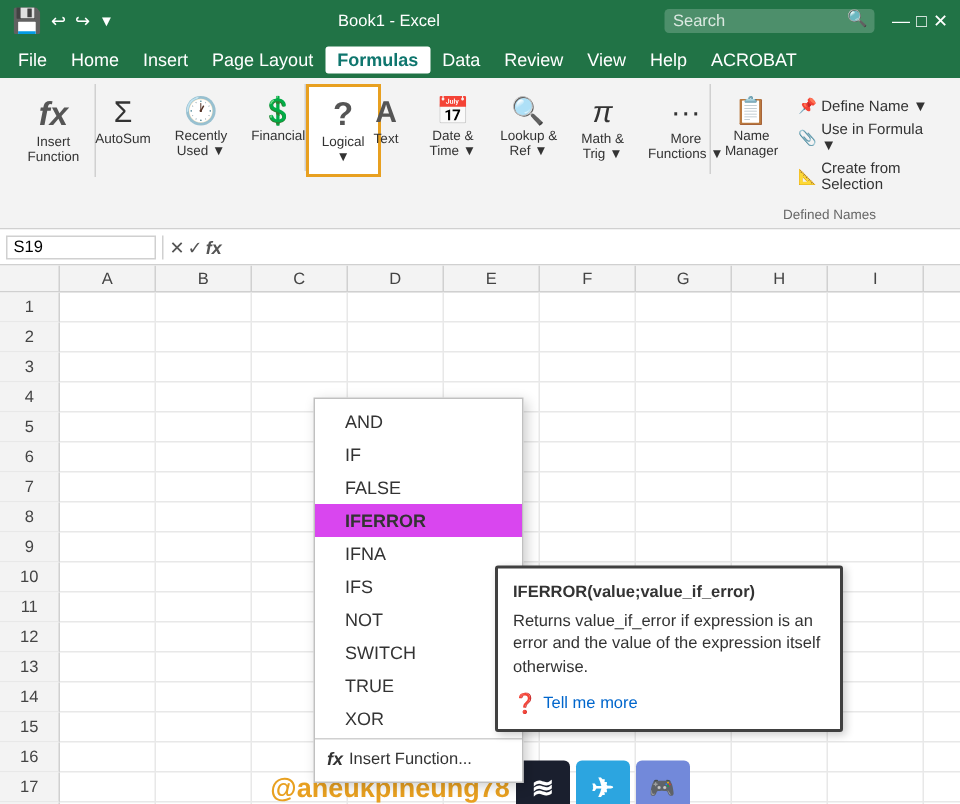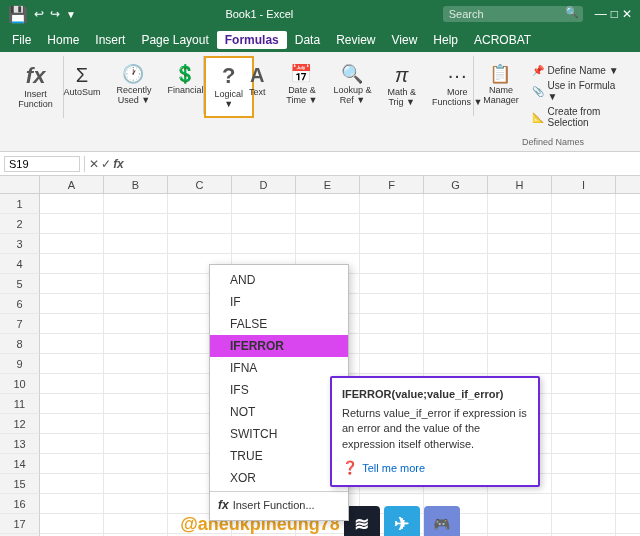--- a/index.html
+++ b/index.html
@@ -38,21 +38,21 @@
       align-items: center;
       padding: 0 4px;
       color: white;
       font-size: 12px;
     }
     .menu-item {
       padding: 2px 8px;
       cursor: pointer;
       border-radius: 2px;
     }
-    .menu-item.active-tab { background: white; color: #4c1d95; font-weight: 600; border-radius: 2px; }
+    .menu-item.active-tab { background: white; color: #0f766e; font-weight: 600; border-radius: 2px; }
 
     
     .ribbon {
       background: #f3f3f3;
       border-bottom: 1px solid #d0d0d0;
       padding: 4px 8px 0 8px;
       min-height: 88px;
     }
     .ribbon-groups { display: flex; align-items: flex-start; gap: 0; }
     .ribbon-group {
@@ -95,21 +95,21 @@
     .formula-bar {
       display: flex;
       align-items: center;
       height: 24px;
       border-bottom: 1px solid #d0d0d0;
       background: white;
       padding: 0 4px;
       gap: 4px;
     }
     .name-box {
-      width: 76px;
+      width: 100px;
       border: 1px solid #d0d0d0;
       padding: 1px 4px;
       font-size: 11px;
       outline: none;
     }
     .formula-bar-divider { width: 1px; height: 16px; background: #d0d0d0; }
     .formula-bar-buttons { display: flex; gap: 2px; }
     .formula-bar-input {
       flex: 1;
       border: none;
@@ -188,24 +188,24 @@
       align-items: center;
       gap: 4px;
     }
 
     
     .tooltip-popup {
       position: absolute;
       top: 200px;
       left: 330px;
       background: white;
-      border: 2px solid #6d28d9;
+      border: 2px solid #404040;
       border-radius: 2px;
       padding: 10px;
-      width: 210px;
+      width: 232px;
       box-shadow: 2px 2px 6px rgba(0,0,0,0.2);
       z-index: 200;
     }
     .tooltip-title {
       font-size: 11px;
       font-weight: bold;
       color: #333;
       margin-bottom: 6px;
     }
     .tooltip-desc {

